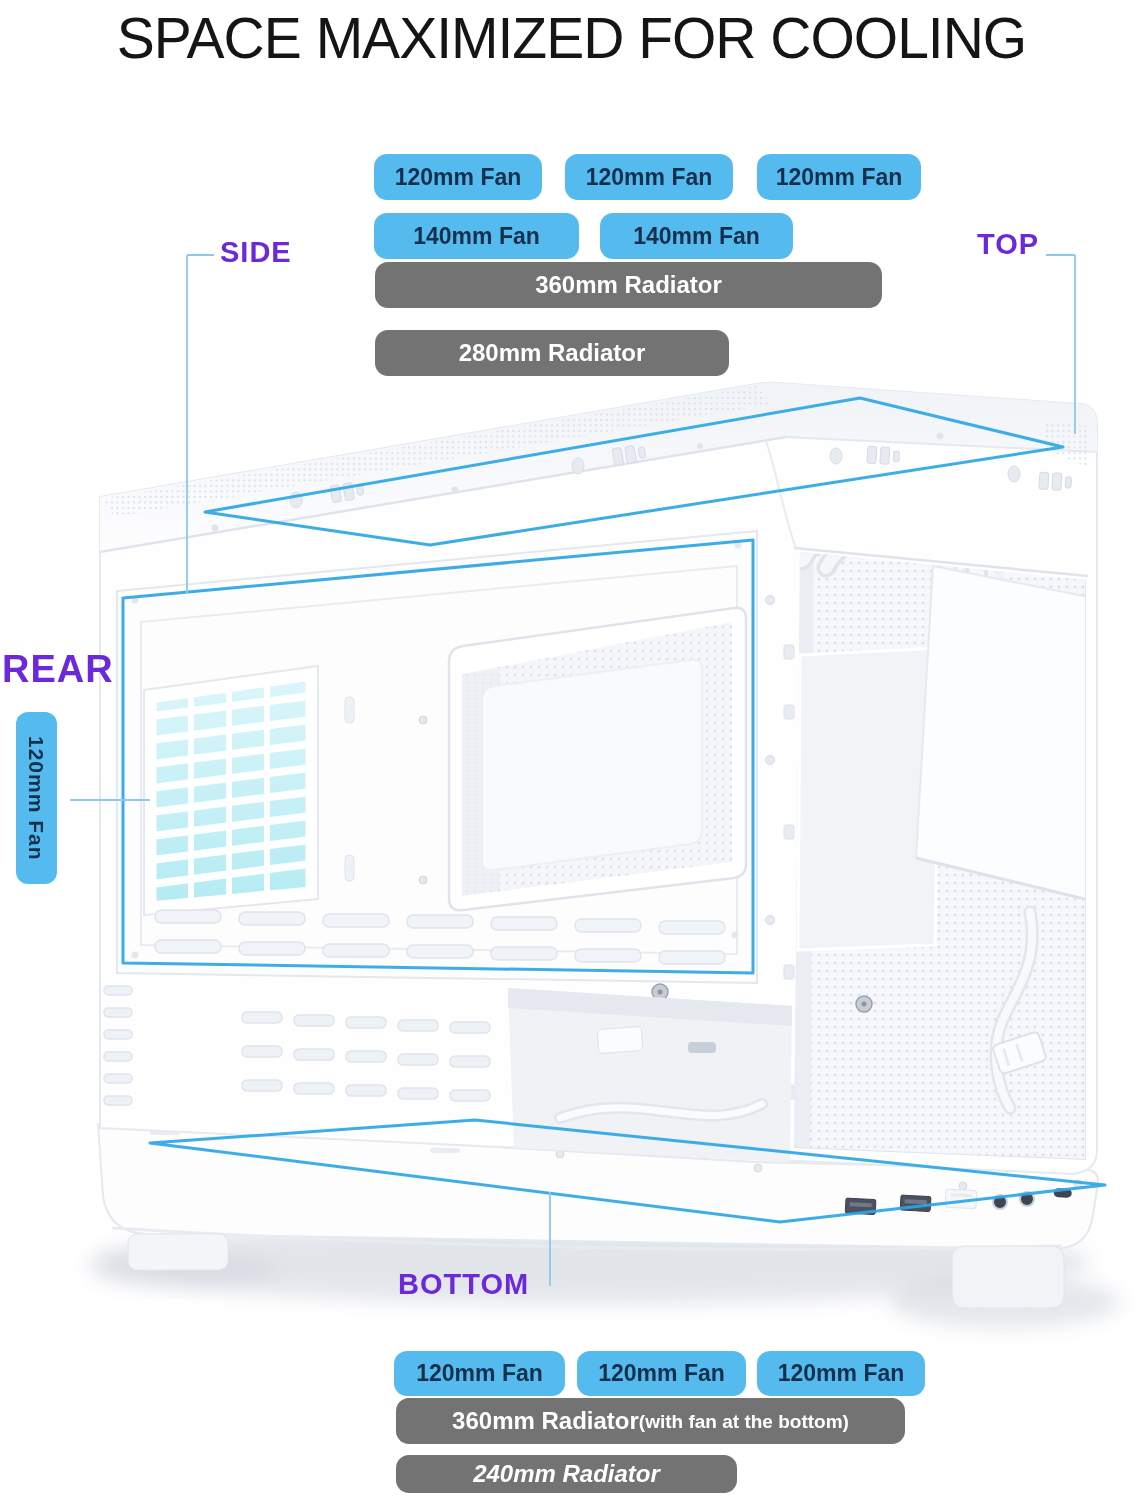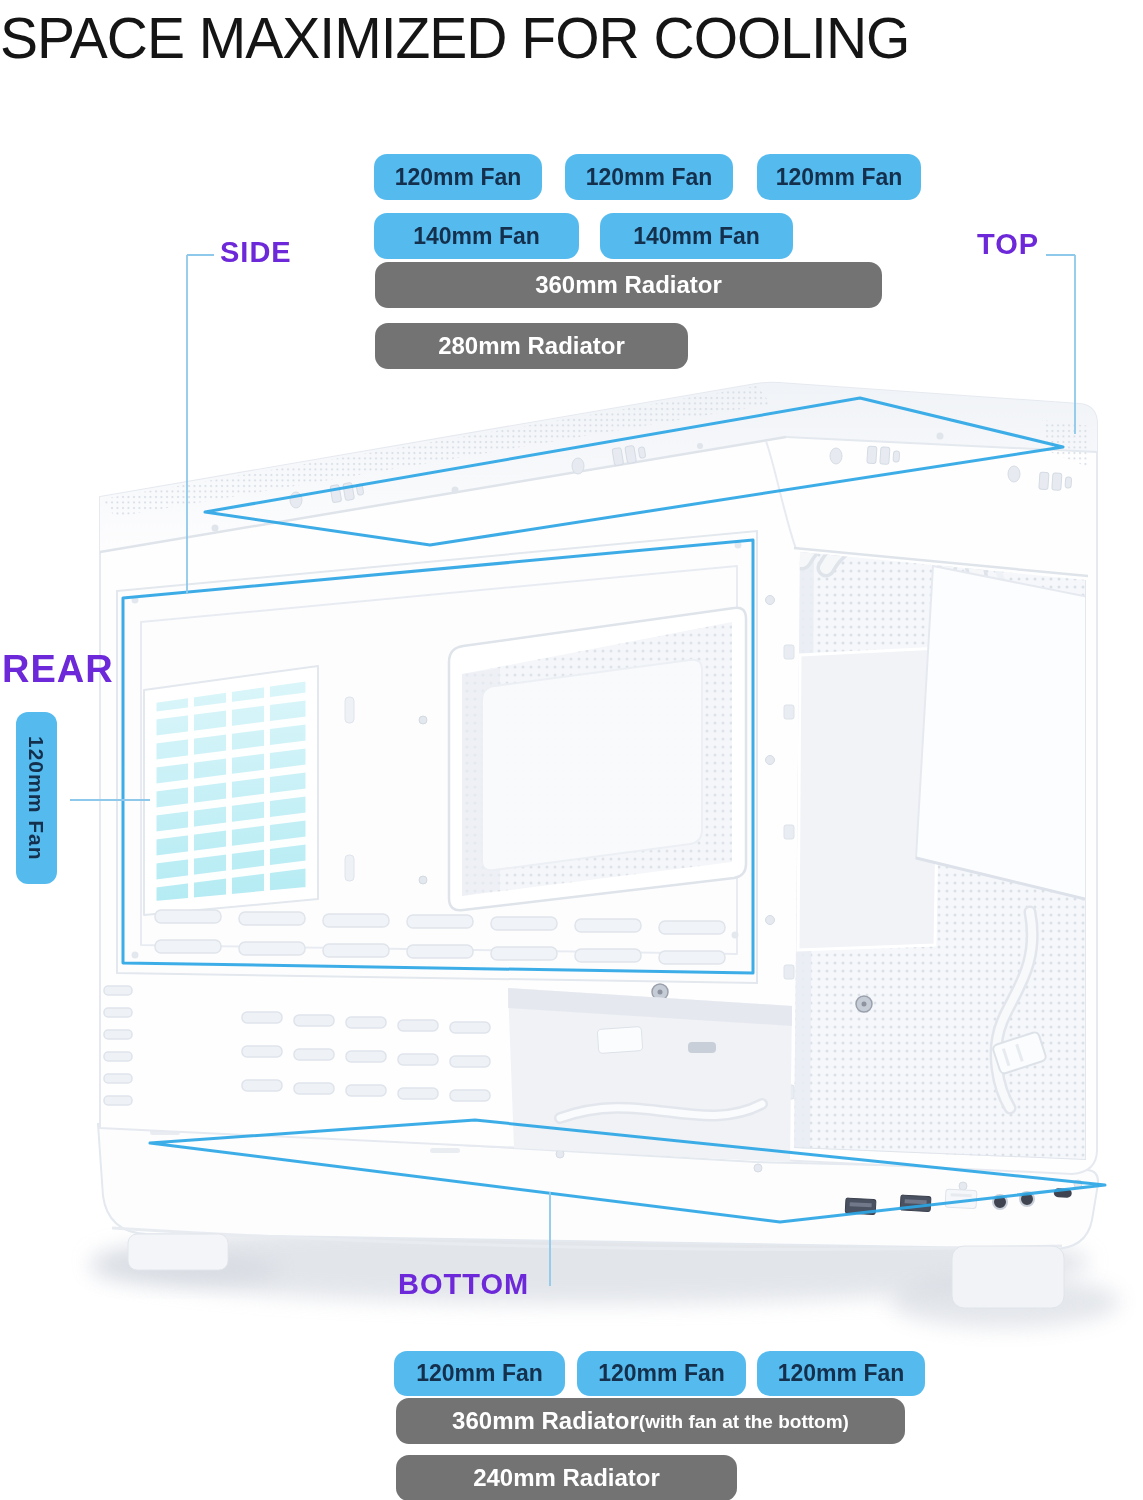--- a/index.html
+++ b/index.html
@@ -1,18 +1,18 @@
 <!DOCTYPE html>
 <html><head>
 <meta charset="utf-8">
 <style>
   html,body{margin:0;padding:0;background:#fff;}
   #stage{position:relative;width:1143px;height:1500px;background:#fff;overflow:hidden;
          font-family:"Liberation Sans",sans-serif;}
-  .title{position:absolute;left:0;top:5px;width:100%;text-align:left;
+  .title{position:absolute;left:0;top:5px;width:100%;text-align:center;
          font-size:57px;font-weight:400;letter-spacing:-1px;color:#151515;white-space:nowrap;}
   .label{position:absolute;font-size:29px;font-weight:700;letter-spacing:1px;color:#6d28d9;white-space:nowrap;}
   .badge{position:absolute;display:flex;align-items:center;justify-content:center;
          border-radius:13px;white-space:nowrap;line-height:1;}
   .fan{background:#55bbef;color:#14304d;font-size:23px;font-weight:700;}
   .rad{background:#737373;color:#ffffff;font-size:24px;font-weight:600;}
   .rad .note{font-size:19px;font-weight:600;}
   .vfan{writing-mode:vertical-rl;letter-spacing:1px;border-radius:12px;font-size:21px;}
   svg{position:absolute;left:0;top:0;}
 </style>
@@ -284,29 +284,29 @@
   <div class="label" style="left:2px;top:648px;font-size:38px;">REAR</div>
   <div class="label" style="left:398px;top:1268px;">BOTTOM</div>
 
   <div>
     <div class="badge fan" style="left:374px;top:154px;width:168px;height:46px;">120mm Fan</div>
     <div class="badge fan" style="left:565px;top:154px;width:168px;height:46px;">120mm Fan</div>
     <div class="badge fan" style="left:757px;top:154px;width:164px;height:46px;">120mm Fan</div>
     <div class="badge fan" style="left:374px;top:213px;width:205px;height:46px;">140mm Fan</div>
     <div class="badge fan" style="left:600px;top:213px;width:193px;height:46px;">140mm Fan</div>
     <div class="badge rad" style="left:375px;top:262px;width:507px;height:46px;">360mm Radiator</div>
-    <div class="badge rad" style="left:375px;top:323px;width:313px;height:46px;">280mm Radiator</div>
+    <div class="badge rad" style="left:375px;top:330px;width:354px;height:46px;">280mm Radiator</div>
   </div>
 
   <div class="badge fan vfan" style="left:16px;top:712px;width:41px;height:172px;">120mm Fan</div>
 
   <div>
     <div class="badge fan" style="left:394px;top:1351px;width:171px;height:45px;">120mm Fan</div>
     <div class="badge fan" style="left:577px;top:1351px;width:169px;height:45px;">120mm Fan</div>
     <div class="badge fan" style="left:757px;top:1351px;width:168px;height:45px;">120mm Fan</div>
     <div class="badge rad" style="left:396px;top:1398px;width:509px;height:46px;">
       <span>360mm Radiator</span>
       <span class="note">(with fan at the bottom)</span>
     </div>
-    <div class="badge rad" style="left:396px;top:1455px;width:341px;height:46px;">240mm Radiator</div>
+    <div class="badge rad" style="left:396px;top:1455px;width:341px;height:38px;font-style:italic;">240mm Radiator</div>
   </div>
 
 </div>
 
 </body></html>

